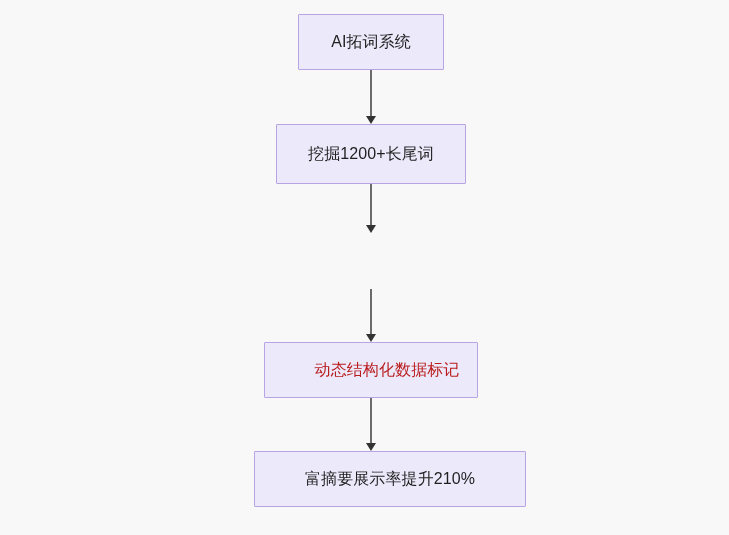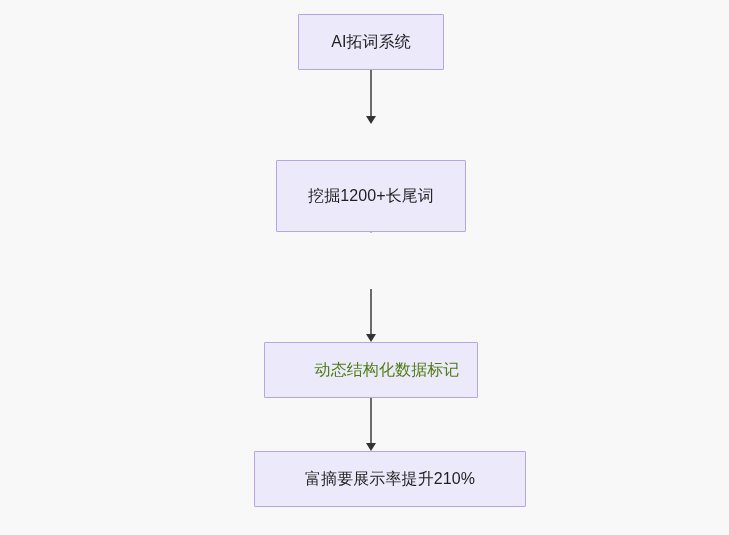--- a/index.html
+++ b/index.html
@@ -68,37 +68,37 @@
 
   <div class="node" style="left: 298px; top: 14px; width: 146px; height: 56px; background: rgb(236, 233, 251); border-color: rgb(184, 164, 227);">
     <span class="node-label" style="color: rgb(31, 31, 31);">AI拓词系统</span>
   </div>
 
   <div class="edge" style="left: 363px; top: 70px; width: 16px; height: 54px;">
     <div class="edge-line" style="height: 47px; background: rgb(107, 107, 107);"></div>
     <div class="edge-arrow" style="border-top-color: rgb(51, 51, 51);"></div>
   </div>
 
-  <div class="node" style="left: 276px; top: 124px; width: 190px; height: 72px; background: rgb(236, 233, 251); border-color: rgb(184, 164, 227); margin-top: 36px;">
+  <div class="node" style="left: 276px; top: 124px; width: 190px; height: 60px; background: rgb(236, 233, 251); border-color: rgb(184, 164, 227);">
     <span class="node-label" style="color: rgb(31, 31, 31);">挖掘1200+长尾词</span>
   </div>
 
   <div class="edge" style="left: 363px; top: 180px; width: 16px; height: 53px;">
     <div class="edge-line" style="height: 46px; background: rgb(107, 107, 107);"></div>
     <div class="edge-arrow" style="border-top-color: rgb(51, 51, 51);"></div>
   </div>
 
 
   <div class="edge" style="left: 363px; top: 289px; width: 16px; height: 53px;">
     <div class="edge-line" style="height: 46px; background: rgb(107, 107, 107);"></div>
     <div class="edge-arrow" style="border-top-color: rgb(51, 51, 51);"></div>
   </div>
 
   <div class="node" style="left: 264px; top: 342px; width: 214px; height: 56px; background: rgb(236, 233, 251); border-color: rgb(184, 164, 227);">
-    <span class="node-label" style="color: #4d7c0f; margin-left: 32px;">动态结构化数据标记</span>
+    <span class="node-label" style="color: #b91c1c; margin-left: 32px;">动态结构化数据标记</span>
   </div>
 
   <div class="edge" style="left: 363px; top: 398px; width: 16px; height: 53px;">
     <div class="edge-line" style="height: 46px; background: rgb(107, 107, 107);"></div>
     <div class="edge-arrow" style="border-top-color: rgb(51, 51, 51);"></div>
   </div>
 
   <div class="node" style="left: 254px; top: 451px; width: 272px; height: 56px; background: rgb(236, 233, 251); border-color: rgb(184, 164, 227);">
     <span class="node-label" style="color: rgb(31, 31, 31);">富摘要展示率提升210%</span>
   </div>

